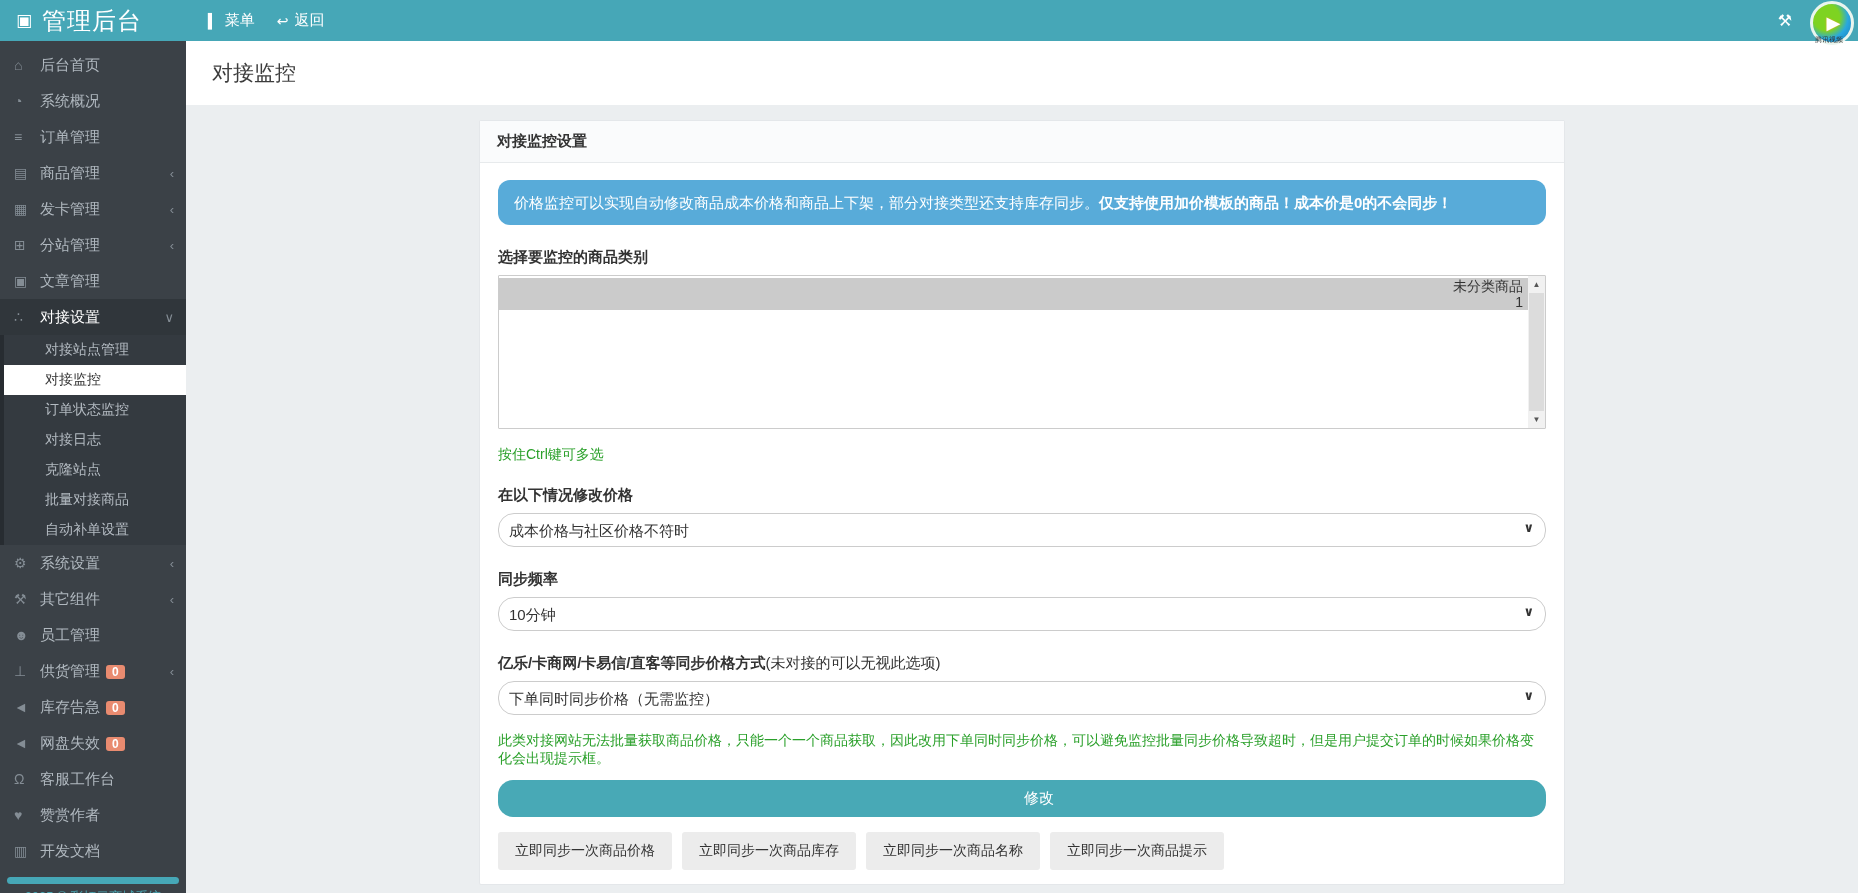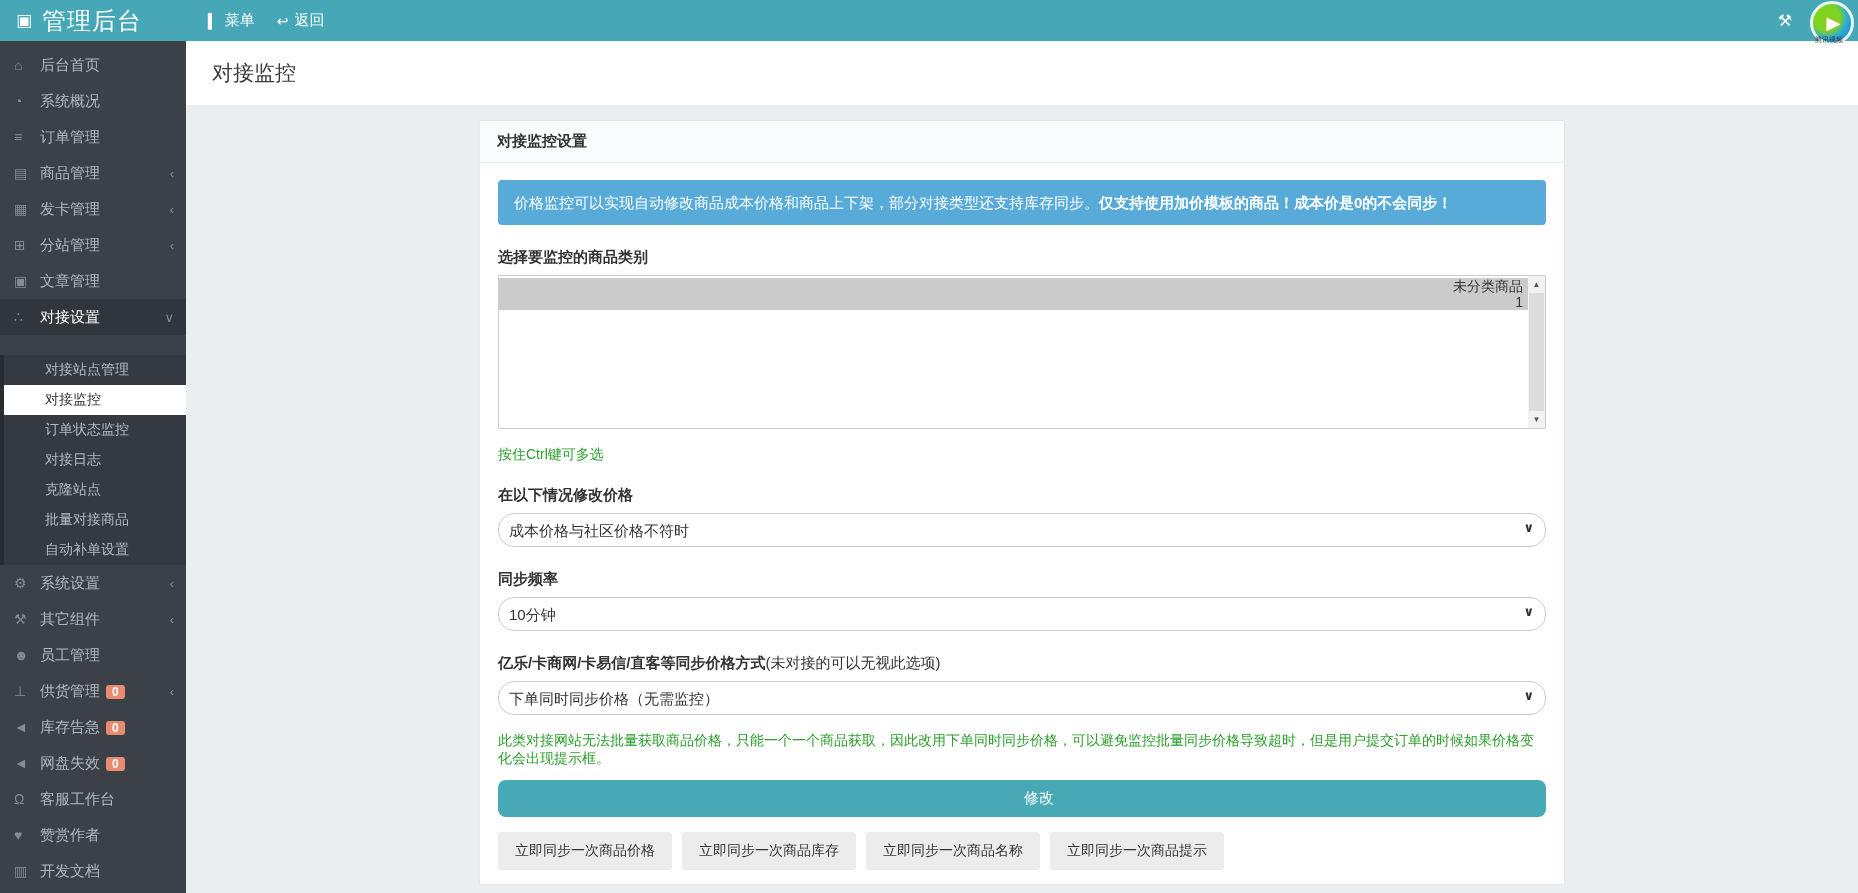--- a/index.html
+++ b/index.html
@@ -27,39 +27,39 @@
   .sidebar { position:fixed; top:41px; left:0; width:186px; height:852px; background:#3b4147;
     padding-top:6px; overflow:hidden; z-index:40; }
   .s-item { height:36px; display:flex; align-items:center; padding:0 12px 0 14px; color:#b0b8bf;
     font-size:15px; cursor:pointer; position:relative; }
   .s-item .s-ico { width:26px; color:#848d95; font-size:14px; flex:none; }
   .s-item .s-lbl { flex:1; white-space:nowrap; }
   .s-item .chev { color:#848d95; font-size:13px; }
   .s-item.parent-active { background:#30363b; color:#fff; }
   .badge { background:#e98b70; color:#fff; font-size:12px; line-height:16px; padding:0 6px;
     border-radius:3px; margin-left:6px; font-weight:bold; }
-  .submenu { background:#343a40; border-left:4px solid #272c31;margin-top:20px; }
+  .submenu { background:#343a40; border-left:4px solid #272c31; }
   .sub-item { height:30px; display:flex; align-items:center; padding-left:41px; color:#b4bbc2;
     font-size:14px; cursor:pointer; }
   .sub-item.active { background:#ffffff; color:#333; }
   .side-scrollbar { height:7px; background:#46a7b7; border-radius:4px; margin:8px 7px 4px 7px; }
   .copyright { text-align:center; color:#4aa8b4; font-size:13px; margin-top:4px; white-space:nowrap; }
 
   
   .main { position:absolute; top:41px; left:186px; width:1672px; height:852px; }
   .title-band { background:#fff; height:64px; display:flex; align-items:center; padding-left:26px; }
   .page-title { font-size:21px; color:#3c3c3c; }
   .content { height:828px; overflow:hidden; padding-top:15px; }
 
   .card { width:1086px; margin:0 auto; background:#fff; border:1px solid #e4e7ea; border-radius:2px; }
   .card-header { background:#fafbfc; border-bottom:1px solid #e7eaec; padding:11px 17px; }
   .card-header .card-title { font-size:15px; font-weight:bold; color:#333; }
   .card-body { padding:17px 18px 14px 18px; }
 
-  .alert-info { background:#58abd9; color:#fff; border-radius:4px; padding:13px 16px; font-size:15px; line-height:19px; }
+  .alert-info { background:#58abd9; color:#fff; border-radius:12px; padding:13px 16px; font-size:15px; line-height:19px; }
   .alert-info b { font-weight:bold; }
   .alert-monitor { background:#a9da5e; color:#fff; border-radius:4px; padding:13px 16px; font-size:15px; margin-top:16px; }
   .alert-monitor a { color:#fff; text-decoration:none; cursor:pointer; }
 
   .form-label { font-size:15px; font-weight:bold; color:#333; margin:23px 0 8px 0; }
   .form-label .lbl-normal { font-weight:normal; }
 
   .listbox { position:relative; border:1px solid #ccc; border-radius:1px; height:154px; background:#fff; overflow:hidden; }
   .lb-options { position:absolute; left:0; top:0; right:17px; bottom:0; padding-top:2px; }
   .lb-opt { font-size:14px; line-height:16px; padding:0 5px; cursor:pointer;text-align:right; }
@@ -71,21 +71,21 @@
 
   .hint { color:#2aa02a; font-size:14px; margin-top:16px; line-height:18px; }
 
   .sel-wrap { position:relative; }
   select.sel { width:100%; height:34px; border:1px solid #ccc; border-radius:16px; background:#fff;
     font-size:15px; color:#333; padding:0 30px 0 10px; appearance:none; -webkit-appearance:none;
     font-family:"Liberation Sans","DejaVu Sans",sans-serif; cursor:pointer; }
   .sel-chev { position:absolute; right:12px; top:7px; font-size:13px; font-weight:bold; color:#333; pointer-events:none; }
 
   .submit-btn { display:block; width:100%; height:37px; background:#48a9b6; color:#fff; border:none;
-    border-radius:8px; font-size:15px; margin-top:13px; cursor:pointer;
+    border-radius:15px; font-size:15px; margin-top:13px; cursor:pointer;
     font-family:Liberation Serif, serif;padding-left:34px; }
 
   .sync-row { margin-top:15px; display:flex; flex-wrap:wrap; gap:10px; width:900px; }
   .sync-btn { background:#ececec; border:none; border-radius:3px; color:#333; font-size:14px;
     padding:10px 17px; cursor:pointer; font-family:"Liberation Sans","DejaVu Sans",sans-serif; white-space:nowrap; }
 </style>
 </head>
 <body>
 
 <div class="topbar">

